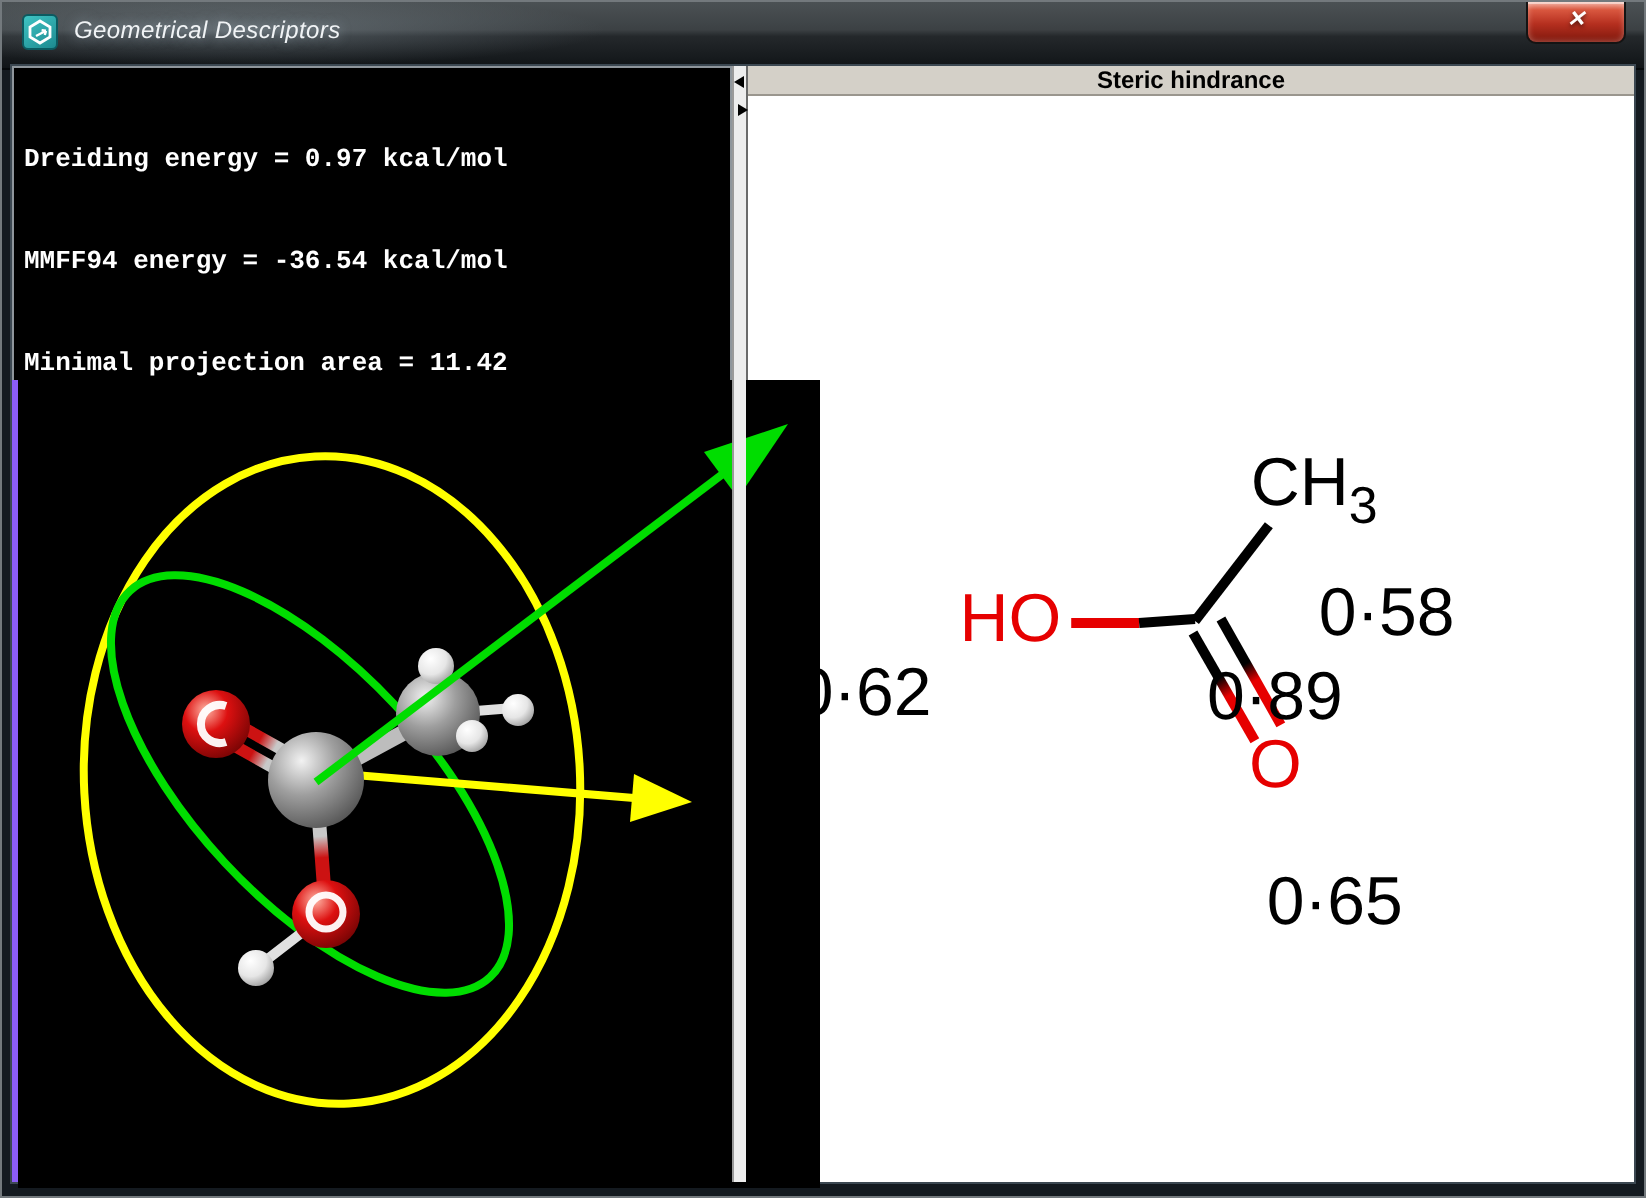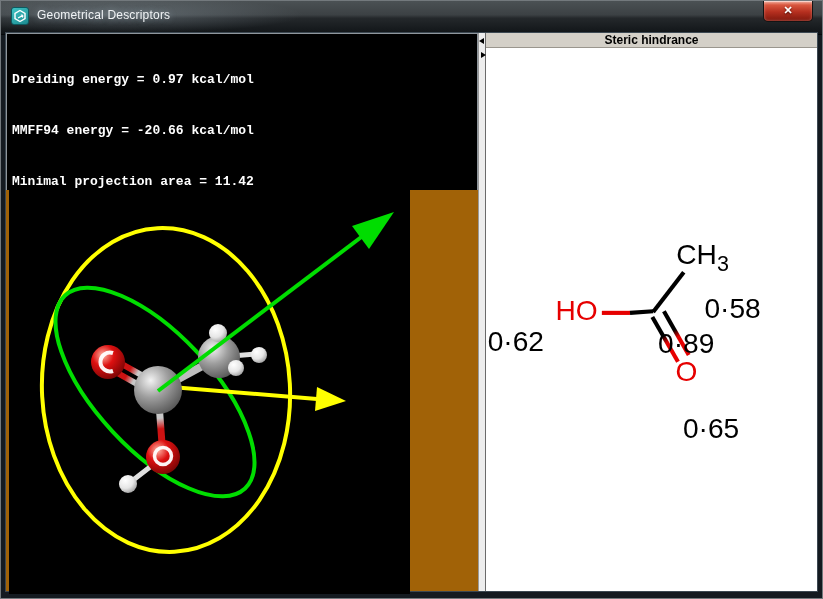--- a/index.html
+++ b/index.html
@@ -10,20 +10,21 @@
     font-family:"Liberation Sans",sans-serif;
     overflow:hidden;
   }
   
   .titlebar{
     position:absolute;left:0;top:0;right:0;height:34px;
     background:
       radial-gradient(ellipse 260px 26px at 120px 14px, rgba(160,175,185,.35), rgba(0,0,0,0) 70%),
       linear-gradient(180deg,#4b5154 0%,#3c4144 42%,#24282b 52%,#101417 100%);
     border-bottom:1px solid #05080a;
+    font-style:italic;
   }
   .title-icon{
     position:absolute;left:10px;top:6px;width:18px;height:18px;
     background:linear-gradient(145deg,#3fc4c4,#1d8a90);
     border-radius:3px;border:1px solid #0c5a60;
     display:flex;align-items:center;justify-content:center;
   }
   .title-text{
     position:absolute;left:36px;top:7px;
     color:#f0f3f5;font-size:12px;letter-spacing:.2px;
@@ -36,21 +37,21 @@
     box-shadow:inset 0 1px 0 rgba(255,255,255,.45), inset 0 0 3px rgba(255,230,220,.4);
     color:#fff;font-size:11px;font-weight:bold;text-align:center;line-height:19px;
     text-shadow:0 1px 2px rgba(0,0,0,.6);cursor:default;
   }
   
   .content{
     position:absolute;left:4px;top:31px;right:4px;bottom:6px;
     border:1px solid #3c4852;background:#000;
     display:flex;flex-direction:row;
   }
-  .left-col{width:472px;height:100%;background:#a16207;position:relative;flex:0 0 auto;}
+  .left-col{width:360px;height:100%;background:#8b5cf6;position:relative;flex:0 0 auto;}
   .text-panel{
     width:100%;height:157px;background:#000;
     border:1px solid #8f969c;border-bottom:none;
     padding:3px 0 0 5px;overflow:hidden;
     font-family:"Liberation Mono",monospace;font-weight:bold;
     font-size:13px;line-height:17px;color:#ffffff;white-space:pre;
   }
   .viewer3d{position:absolute;left:3px;top:157px;width:401px;height:404px;background:#000;}
   
   .splitter{
@@ -83,21 +84,21 @@
     </div>
     <span class="title-text">Geometrical Descriptors</span>
     <div class="close-btn">✕</div>
   </div>
 
   <div class="content">
 
     <div class="left-col">
       <div class="text-panel">
         <div>Dreiding energy = 0.97 kcal/mol</div>
-        <div>MMFF94 energy = -20.66 kcal/mol</div>
+        <div>MMFF94 energy = -36.54 kcal/mol</div>
         <div>Minimal projection area = 11.42</div>
         
         
         
         
         
         
       </div>
 
       <svg class="viewer3d" viewBox="0 0 401 404">

